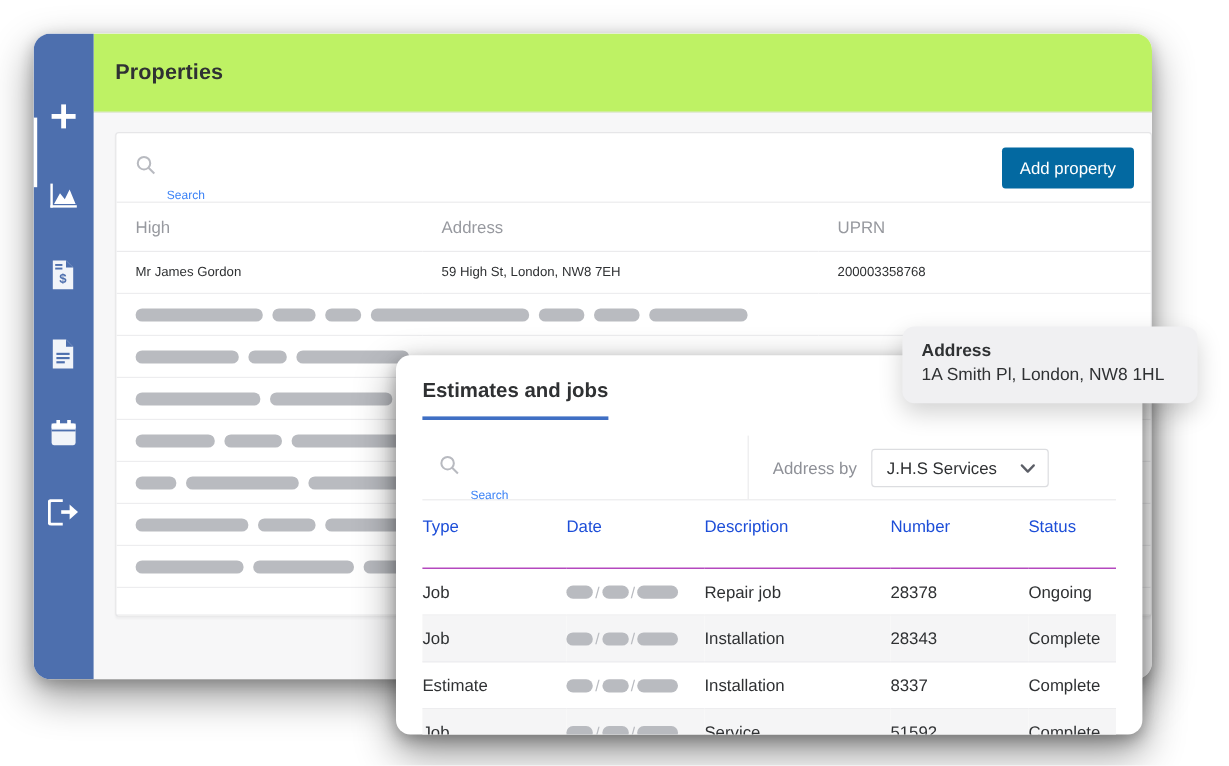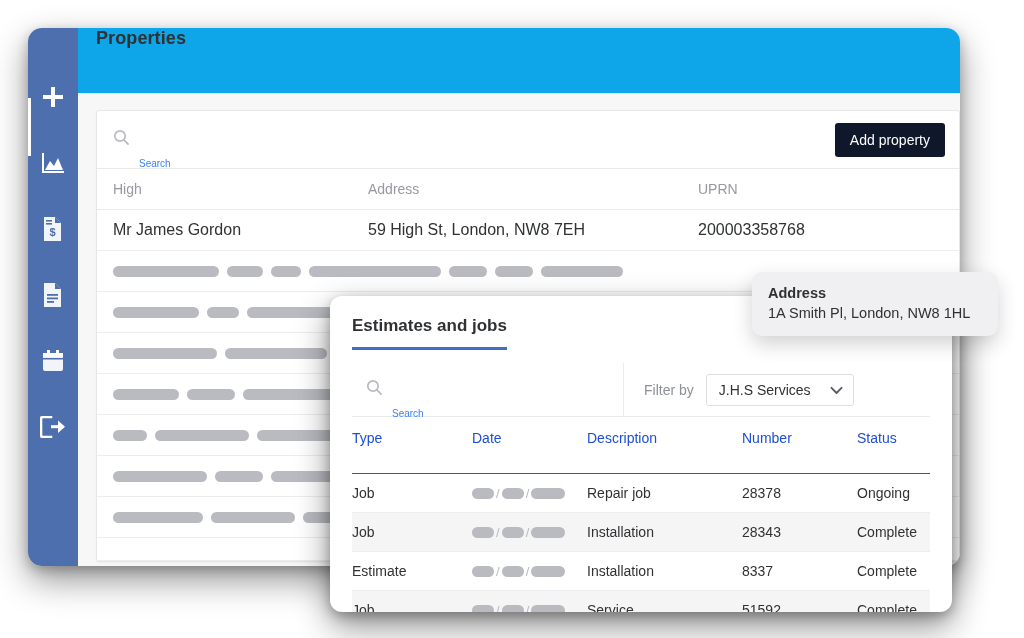--- a/index.html
+++ b/index.html
@@ -62,24 +62,24 @@
   .content {
     flex: 1;
     display: flex;
     flex-direction: column;
     min-width: 0;
     background: #f7f7f8;
   }
   .page-header {
     height: 66px;
     flex: 0 0 66px;
-    background: #0ea5e9;
+    background: #bef264;
     border-bottom: 1px solid #e8e8ea;
     display: flex;
-    align-items: flex-start;
+    align-items: center;
     padding: 0 0 0 18px;
     box-sizing: border-box;
   }
   .page-title {
     font-size: 18px;
     font-weight: bold;
     color: #2f3133;
     letter-spacing: 0.1px;
   }
 
@@ -112,21 +112,21 @@
     align-items: center;
     flex: 1;
     gap: 9px;
   }
   .search-text {
     font-size: 10px;
     color: #3b82f6;
     margin-top: 48px;
   }
   .btn-primary {
-    background: #0f172a;
+    background: #0369a1;
     color: #ffffff;
     border: none;
     border-radius: 3px;
     font-size: 14px;
     font-family: "Liberation Sans", sans-serif;
     padding: 9px 15px;
     cursor: pointer;
     white-space: nowrap;
   }
 
@@ -138,21 +138,21 @@
   }
   table.data-table th {
     text-align: left;
     font-weight: normal;
     font-size: 14px;
     color: #97999f;
     padding: 12px 8px 12px 16px;
     border-bottom: 1px solid #ebebed;
   }
   table.data-table td {
-    font-size: 16px;
+    font-size: 11px;
     color: #2f3133;
     padding: 11px 8px 11px 16px;
     border-bottom: 1px solid #ededef;
   }
   tr.alt td { background: #f5f5f6; }
 
   
   .sk-row td { padding: 13px 8px 13px 16px; }
   .pill {
     display: inline-block;
@@ -428,21 +428,21 @@
           <span>
             <svg width="17" height="17" viewBox="0 0 17 17">
               <circle cx="7" cy="7" r="5.2" stroke="#b8bac0" stroke-width="1.7" fill="none"></circle>
               <line x1="10.8" y1="10.8" x2="15.6" y2="15.6" stroke="#b8bac0" stroke-width="1.7"></line>
             </svg>
           </span>
           <span class="search-text">Search</span>
         </div>
 
         <div class="filter-zone">
-          <span class="filter-label">Filter by</span>
+          <span class="filter-label">Address by</span>
           <div class="select-box">
             <span>J.H.S Services</span>
             <span>
               <svg width="13" height="9" viewBox="0 0 13 9">
                 <path d="M1.5 1.8 L6.5 7 L11.5 1.8" stroke="#5b5e66" stroke-width="1.9" fill="none" stroke-linecap="round" stroke-linejoin="round"></path>
               </svg>
             </span>
           </div>
         </div>
       </div>

